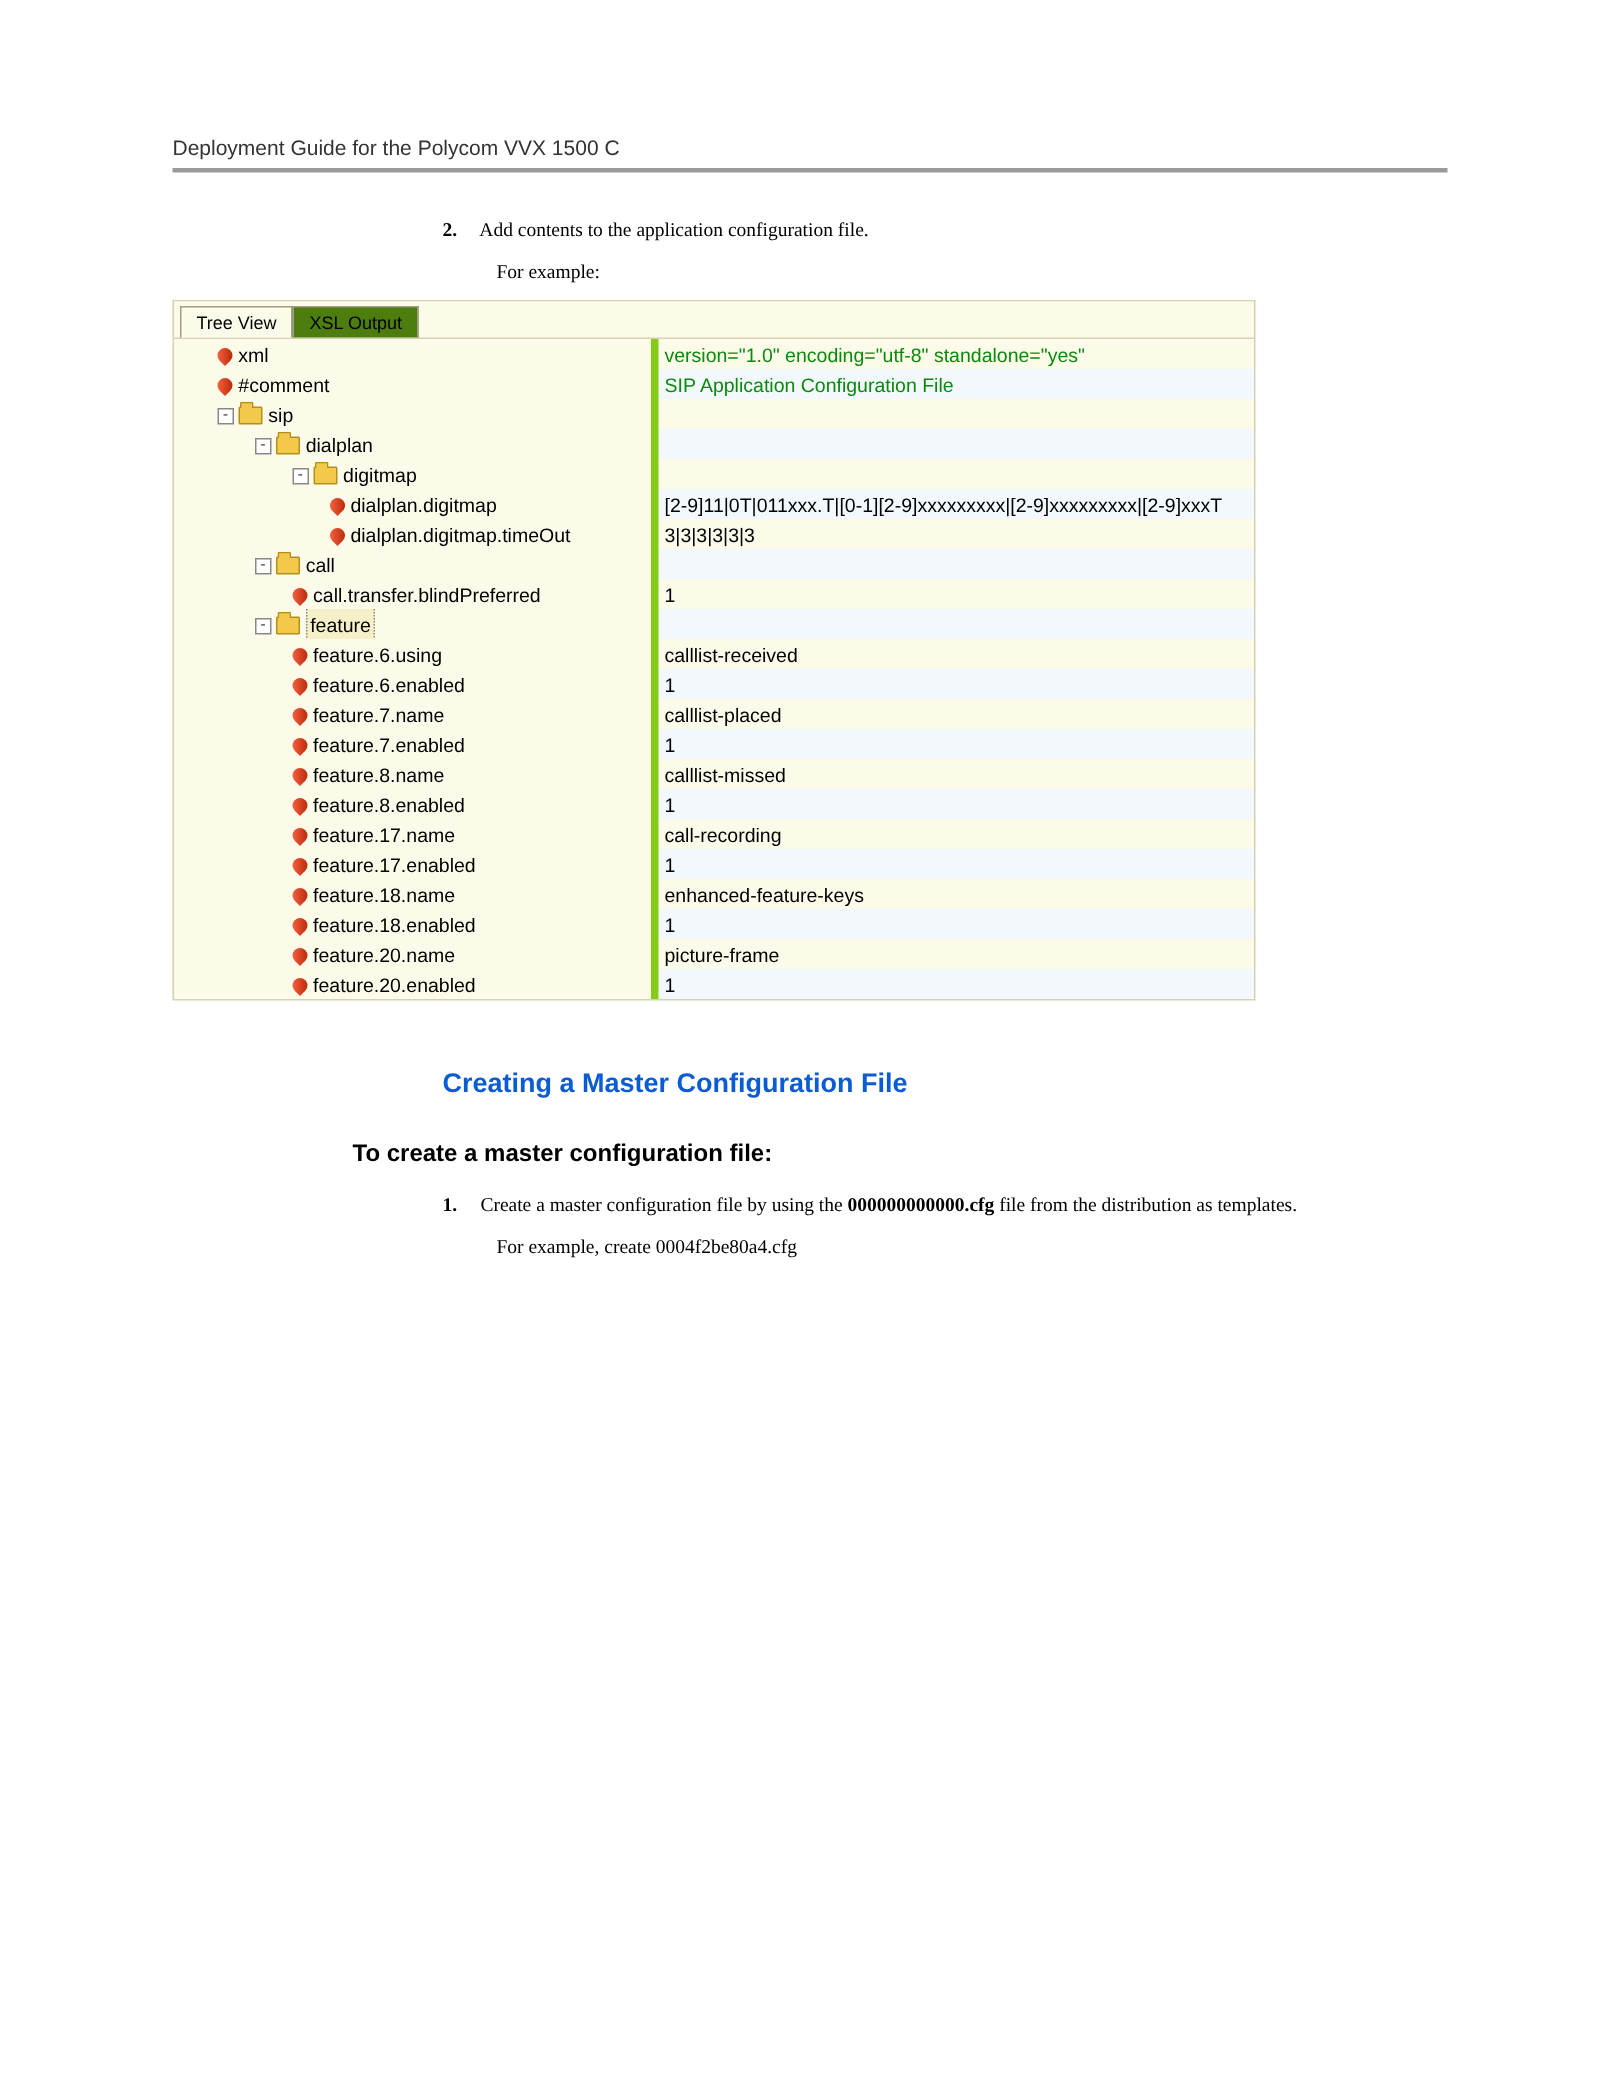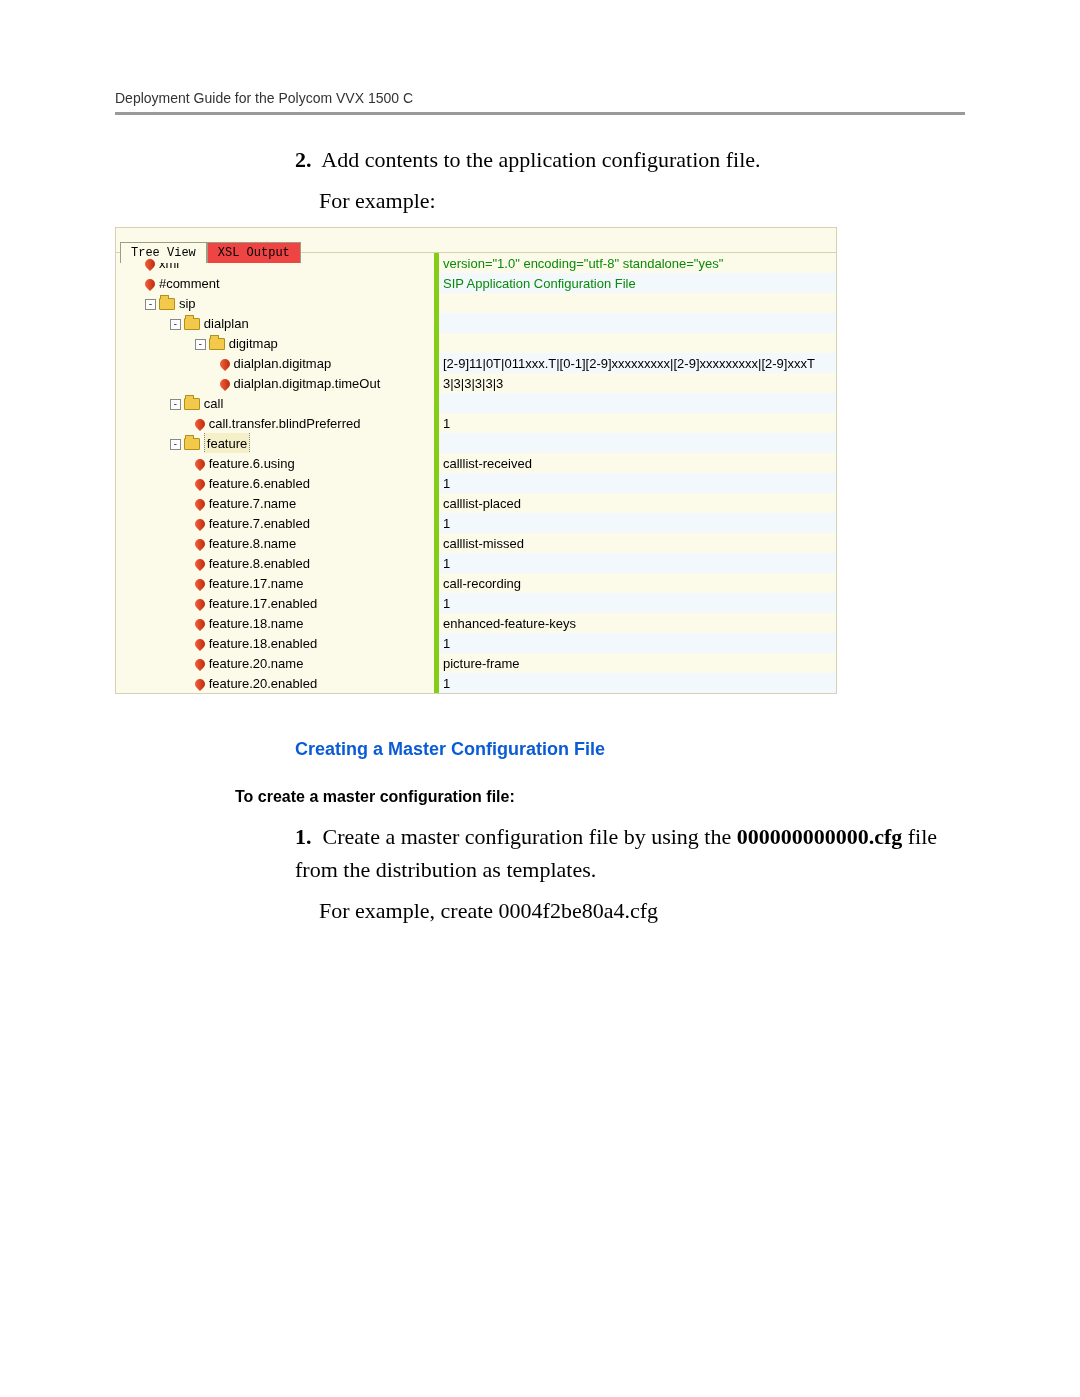--- a/index.html
+++ b/index.html
@@ -22,30 +22,30 @@
     margin-bottom: 6px;
   }
   .header-rule {
     border: none;
     border-top: 3px solid #9a9a9a;
     margin: 0 0 28px 0;
   }
   .step-block {
     margin-left: 180px;
     margin-bottom: 10px;
-    font-size: 22px;
+    font-size: 13px;
     line-height: 1.5;
   }
   .step-num {
     font-weight: bold;
     display: inline-block;
     width: 22px;
   }
   .step-text-indent {
-    margin-left: 24px;
+    margin-left: 36px;
     margin-top: 8px;
   }
 
   
   .treeview-wrap {
     margin-top: 10px;
     margin-bottom: 45px;
     border: 1px solid #d6d1b6;
     width: 720px;
     font-family: Tahoma, Arial, sans-serif;
@@ -60,26 +60,25 @@
     box-sizing: content-box;
   }
   .tab {
     display: inline-block;
     padding: 3px 10px;
     border: 1px solid #a09c82;
     border-bottom: none;
     background: #fcfae9;
     font-size: 12px;
     position: relative;
-    top: 12px;
+    top: 1px;
     cursor: pointer;
-    font-family: Liberation Mono, monospace;
   }
   .tab.inactive {
-    background: #ef4444;
+    background: #4d7c0f;
   }
   .tree-table {
     width: 100%;
     border-collapse: collapse;
   }
   .tree-table td {
     vertical-align: middle;
     padding: 1px 4px;
     height: 18px;
     white-space: nowrap;

